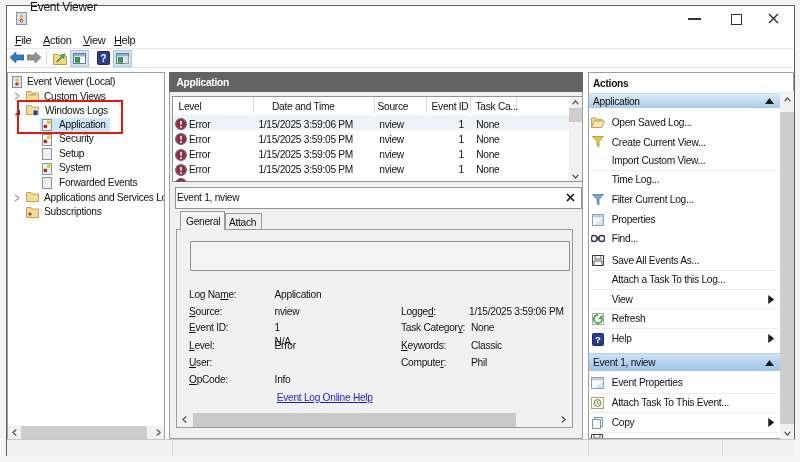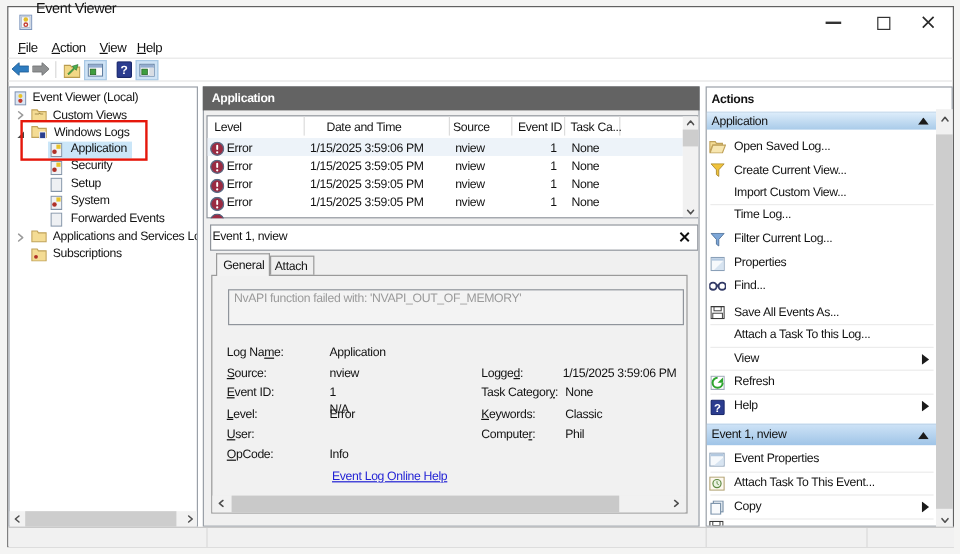--- a/index.html
+++ b/index.html
@@ -230,21 +230,20 @@
       <path d="M1 1 L8 8 M8 1 L1 8" stroke="#111" stroke-width="1.6" fill="none"></path>
     </svg>
 
 <div class="ab" style="left:225px;top:212.5px;width:37px;height:17px;background:#efefef;border:1px solid #9a9a9a;"></div>
 <div class="t" style="left:229px;top:216.5px;">Attach</div>
 <div class="ab" style="left:176px;top:229px;width:397px;height:199px;background:#f1f1f1;border:1px solid #9a9a9a;"></div>
 <div class="ab" style="left:180px;top:210.5px;width:45px;height:19.5px;background:#f3f3f3;border:1px solid #9a9a9a;border-bottom:none;"></div>
 <div class="t" style="left:186px;top:215.5px;">General</div>
 
 <div class="ab" style="left:190px;top:241px;width:380px;height:30px;background:#f3f3f3;border:1px solid #8f949b;"></div>
-<div class="t" style="left:195px;top:244px;color:#9a9a9a;filter:blur(0.6px);">NvAPI function failed with: 'NVAPI_OUT_OF_MEMORY'</div>
 
 <div class="t" style="left:189px;top:288.5px;">Log Na<u>m</u>e:</div>
 <div class="t" style="left:274.6px;top:288.5px;">Application</div>
 <div class="t" style="left:189px;top:305.5px;"><u>S</u>ource:</div>
 <div class="t" style="left:274.6px;top:305.5px;">nview</div>
 <div class="t" style="left:401px;top:305.5px;">Logge<u>d</u>:</div>
 <div class="t" style="left:469px;top:305.5px;">1/15/2025 3:59:06 PM</div>
 <div class="t" style="left:189px;top:322.4px;"><u>E</u>vent ID:</div>
 <div class="t" style="left:274.6px;top:322.4px;">1</div>
 <div class="t" style="left:401px;top:322.4px;">Task Categor<u>y</u>:</div>

